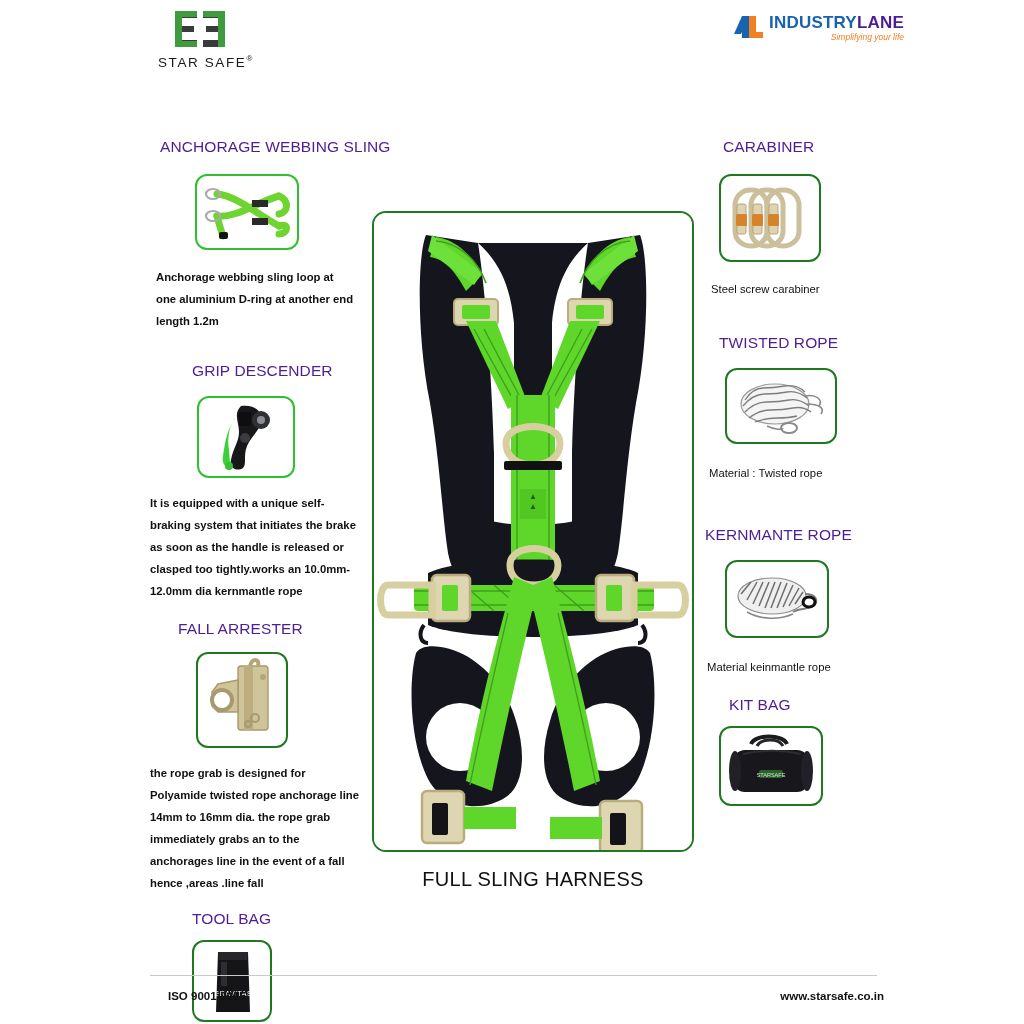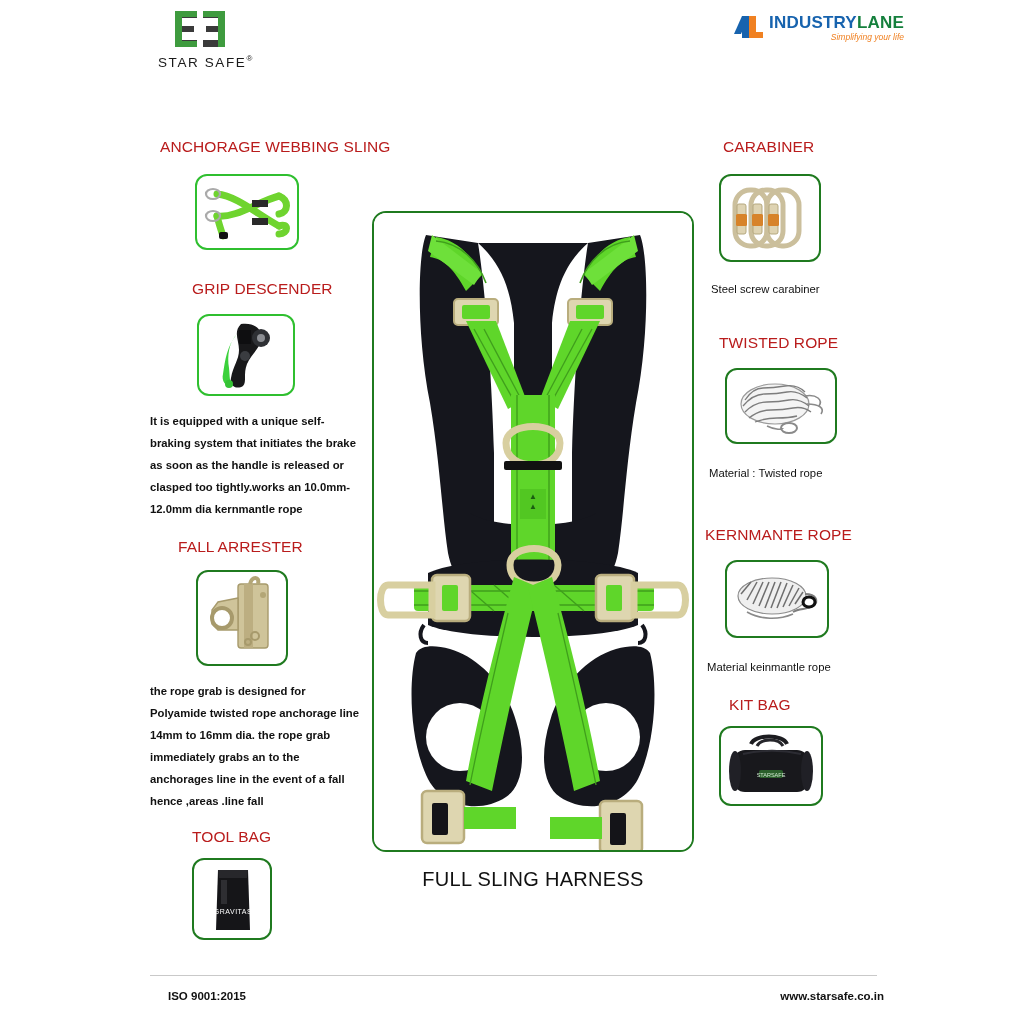--- a/index.html
+++ b/index.html
@@ -26,30 +26,30 @@
     font-family: "Liberation Sans", sans-serif; white-space: nowrap;
     position: relative; left: 3px;
   }
   .brand-name sup { font-size: 8px; vertical-align: super; letter-spacing: 0; }
 
   .partner-logo { position: absolute; right: 120px; top: 8px; height: 40px; display: flex; align-items: center; }
   .partner-mark { position: relative; width: 34px; height: 32px; margin-right: 3px; }
   .partner-text { line-height: 1; }
   .partner-word { font-size: 17px; font-weight: bold; letter-spacing: 0.2px; }
   .partner-word .blue { color: #1763ae; }
-  .partner-word .orange { color: #15803d; }
+  .partner-word .orange { color: #4c1d95; }
   .partner-tag { font-size: 8.5px; color: #f08122; text-align: right; margin-top: 2px; font-style: italic; }
 
   
   .col { position: absolute; }
   .col-left  { left: 150px;  top: 138px; width: 215px; }
   .col-right { left: 705px;  top: 138px; width: 200px; }
 
   .sec-title {
-    font-size: 15.5px; color: #b91c1c; font-weight: 400;
+    font-size: 15.5px; color: #4c1d95; font-weight: 400;
     font-family: "Liberation Sans", sans-serif;
     letter-spacing: 0.1px; white-space: nowrap;
   }
 
   .thumb {
     border: 2px solid #1f7a1f; border-radius: 12px;
     background: #fff; position: relative; overflow: hidden;
   }
   .thumb.bright { border-color: #2fbf2f; }
 
@@ -137,20 +137,21 @@
           </g>
           <g stroke="#aaa" stroke-width="2.2" fill="none">
             <ellipse cx="16" cy="18" rx="7" ry="5"></ellipse>
             <ellipse cx="16" cy="40" rx="7" ry="5"></ellipse>
           </g>
           <rect x="55" y="24" width="16" height="7" fill="#2a2a2a"></rect>
           <rect x="55" y="42" width="16" height="7" fill="#2a2a2a"></rect>
           <rect x="22" y="56" width="9" height="7" rx="2" fill="#111"></rect>
         </svg>
       </div>
+      <div class="sec-desc" style="margin:16px 0 0 6px;width:200px;">Anchorage webbing sling loop at one aluminium  D-ring at another end length 1.2m</div>
     </div>
 
     <div style="margin-top:30px;">
       <div class="sec-title" style="margin-left:42px;">GRIP DESCENDER</div>
       <div class="thumb bright" style="width:98px;height:82px;margin:16px 0 0 47px;">
         <svg width="94" height="78" viewBox="0 0 94 78">
           <path d="M42 8 C 56 6, 64 14, 62 24 C 60 34, 52 38, 48 48 C 44 58, 48 66, 44 70 C 38 74, 30 70, 32 62 C 34 50, 40 44, 40 34 C 40 24, 34 16, 42 8 Z" fill="#18181a"></path>
           <path d="M38 18 C 30 26, 28 40, 30 52 C 31 60, 30 66, 34 70 C 28 72, 22 66, 24 58 C 26 44, 28 30, 38 18 Z" fill="#3bd13b"></path>
           <circle cx="62" cy="22" r="9" fill="#2e3034"></circle>
           <circle cx="62" cy="22" r="4" fill="#8b8d92"></circle>

